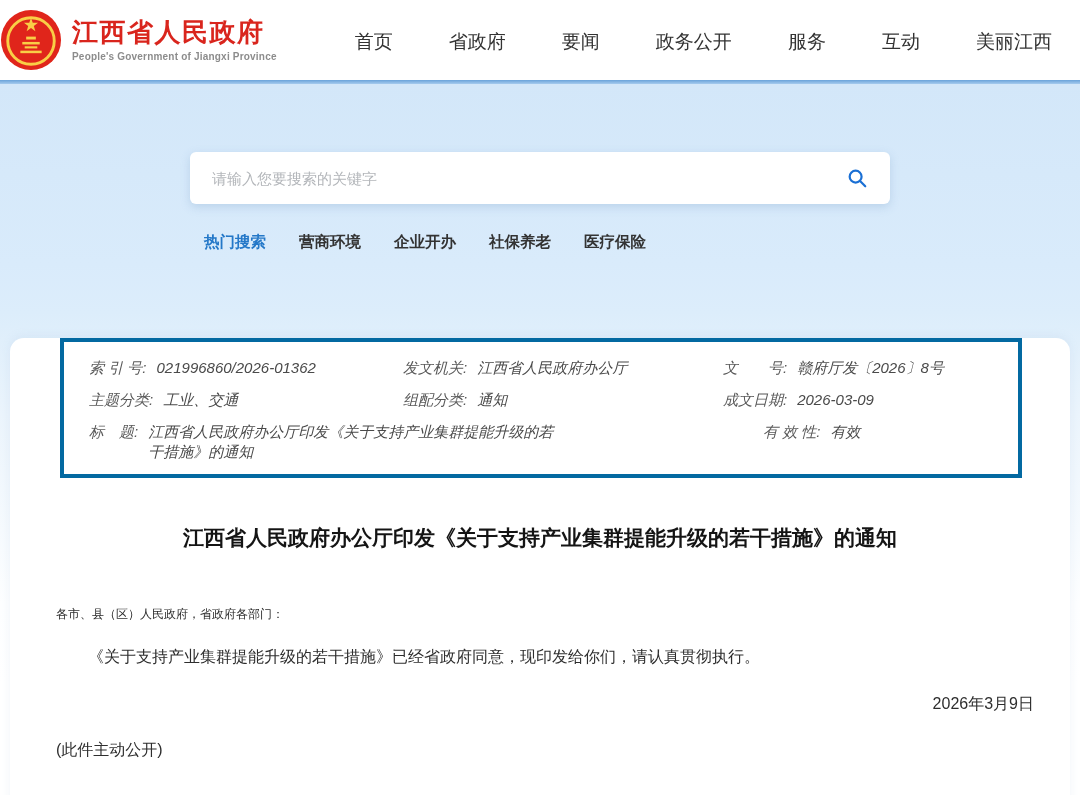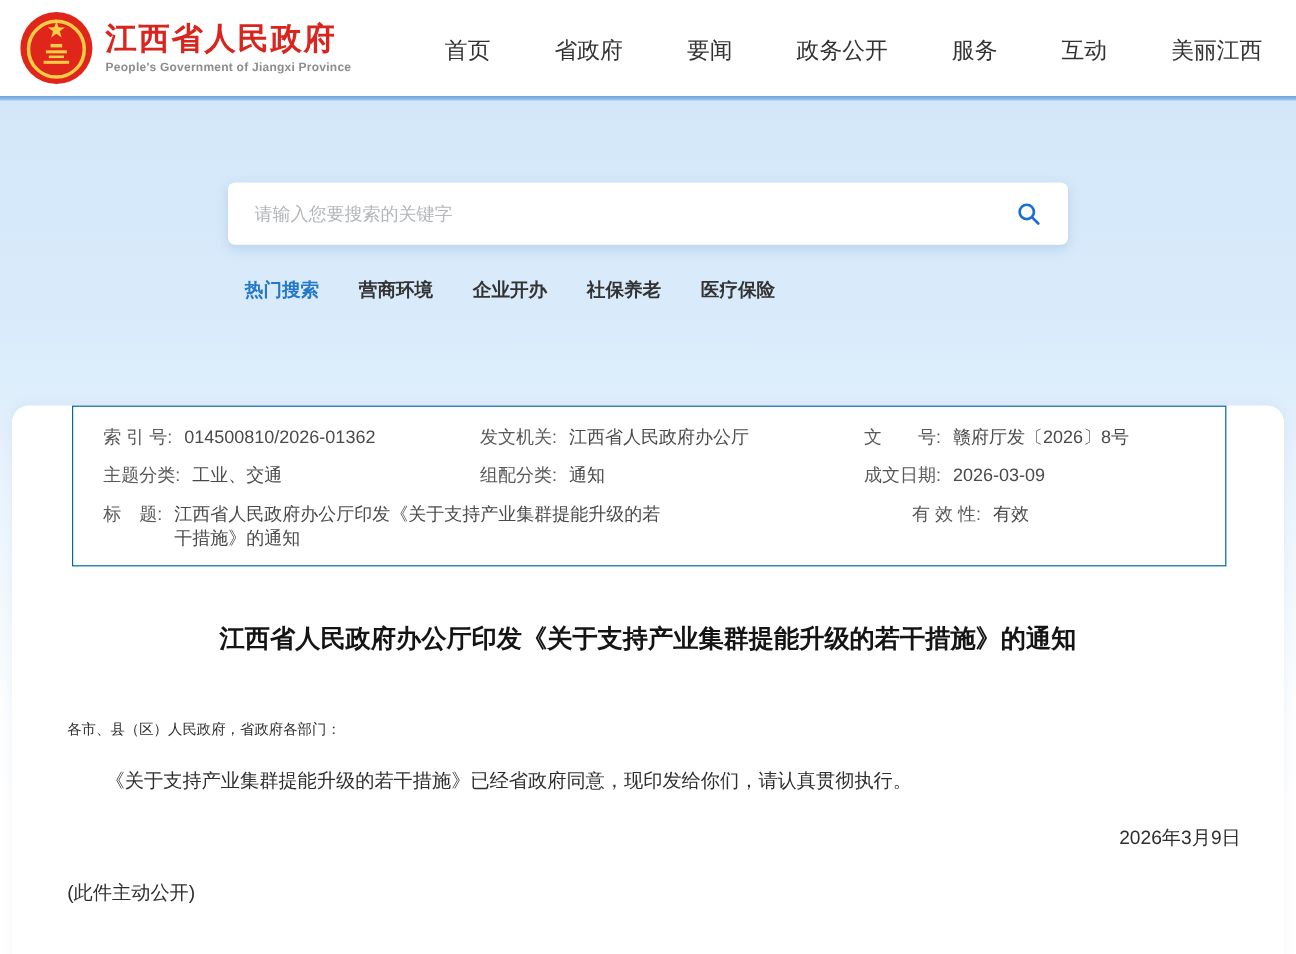--- a/index.html
+++ b/index.html
@@ -1,20 +1,20 @@
 <!DOCTYPE html>
 <html><head>
 <meta charset="utf-8">
 <style>
   * { margin:0; padding:0; box-sizing:border-box; }
   html,body { width:1080px; height:795px; overflow:hidden;
     font-family:"Liberation Sans","DejaVu Sans",sans-serif; background:#fff; }
 
   
-  .header { height:80px; background:#fff; display:flex; align-items:center; padding:0 22px 0 16px; }
+  .header { height:80px; background:#fff; display:flex; align-items:center; padding:0 22px 0 0; }
   .logo { display:flex; align-items:center; }
   .emblem { width:62px; height:62px; flex:0 0 auto; }
   .logo-text { margin-left:10px; }
   .site-name { color:#d9251d; font-size:26px; font-weight:bold; letter-spacing:1.5px; line-height:1.15; }
   .site-name-en { color:#8c8c8c; font-size:10px; font-weight:600; letter-spacing:.2px; margin-top:3px; }
   .nav { flex:1; display:flex; justify-content:space-between; align-items:center;
          margin:4px 6px 0 78px; font-size:19px; color:#333; }
   .nav-item { cursor:pointer; white-space:nowrap; }
 
   
@@ -33,22 +33,22 @@
   .hot-word { color:#333; margin-right:33px; cursor:pointer; }
 
   
   .card { margin:0 10px; height:483px; background:#fff; border-radius:14px 14px 0 0;
     box-shadow:0 -2px 10px rgba(140,170,205,.12); }
   .breadcrumb { padding:33px 0 0 40px; font-size:15px; color:#8fb5e2; }
   .crumb { color:#8fb5e2; text-decoration:none; cursor:pointer; }
   .crumb-sep { margin:0 7px; color:#8fb5e2; }
   .crumb-current { color:#2b79d2; font-weight:bold; }
 
-  .meta-box { margin:26px 48px 0 50px; border:1px solid #0369a1; padding:16px 0 12px 25px;
-    font-size:15px; line-height:20px; }
+  .meta-box { margin:26px 48px 0 50px; border:4px solid #0369a1; padding:16px 0 12px 25px;
+    font-size:15px; line-height:20px;font-style:italic; }
   .meta-row { display:flex; margin-bottom:12px; }
   .meta-row:last-child { margin-bottom:0;gap:40px; }
   .meta-cell { display:flex; align-items:flex-start; }
   .c1 { width:314px; } .c2 { width:320px; } .c3 { flex:1; } .cwide { width:634px; }
   .meta-label { color:#595959; white-space:pre; margin-right:10px; flex:0 0 auto; }
   .meta-value { color:#4a4a4a; }
   .title-value { max-width:412px; }
 
   .doc-title { margin-top:46px; text-align:center; font-size:21px; font-weight:bold; color:#141414; }
   .salutation { margin:54px 46px 0 46px; font-size:12px; color:#2e2e2e; }
@@ -109,21 +109,21 @@
     </div>
   </div>
 
   <div class="card">
 
 
     <div class="meta-box">
       <div class="meta-row">
         <div class="meta-cell c1">
           <span class="meta-label">索 引 号:</span>
-          <span class="meta-value">014500810/2026-01362</span>
+          <span class="meta-value">021996860/2026-01362</span>
         </div>
         <div class="meta-cell c2">
           <span class="meta-label">发文机关:</span>
           <span class="meta-value">江西省人民政府办公厅</span>
         </div>
         <div class="meta-cell c3">
           <span class="meta-label">文　　号:</span>
           <span class="meta-value">赣府厅发〔2026〕8号</span>
         </div>
       </div>

